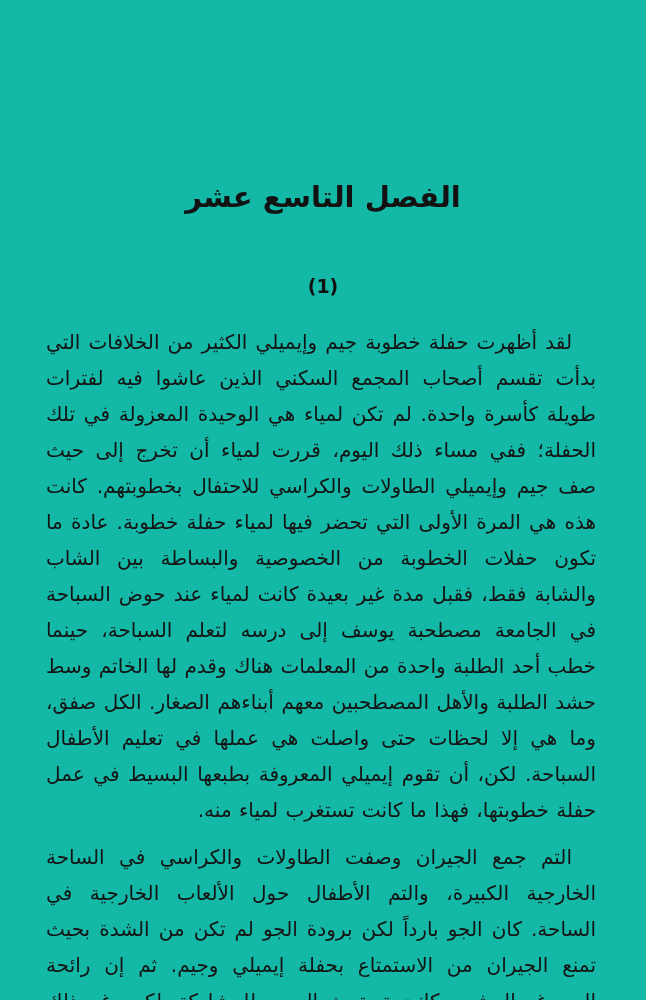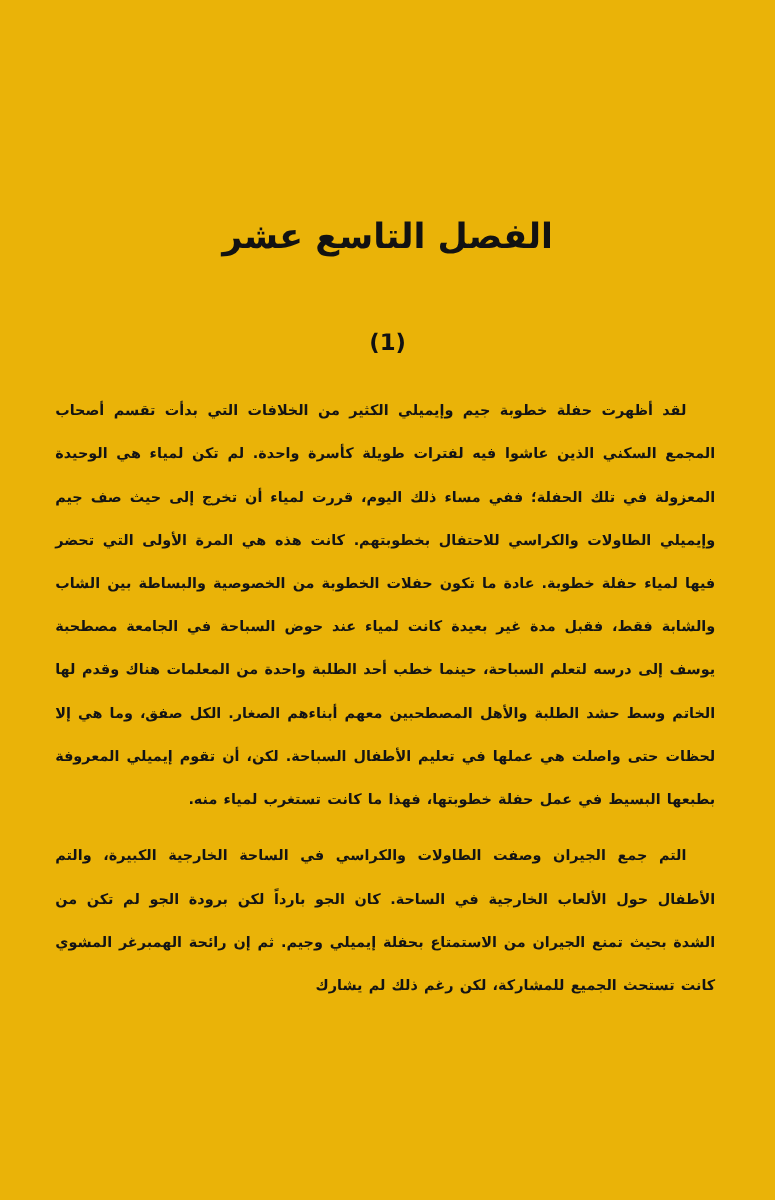--- a/index.html
+++ b/index.html
@@ -4,21 +4,21 @@
 <style>
   html, body {
     margin: 0;
     padding: 0;
     background: #ffffff;
   }
   .page {
     position: relative;
     width: 646px;
     height: 1000px;
-    background: #eab308;
+    background: #14b8a6;
     overflow: hidden;
     direction: rtl;
     font-family: "DejaVu Sans", sans-serif;
     color: #141414;
   }
   .chapter-title {
     margin: 0;
     padding-top: 176px;
     text-align: center;
     font-size: 29px;
@@ -37,23 +37,23 @@
     direction: ltr;
     color: #121212;
   }
   .body-text {
     padding: 26px 50px 0 46px;
   }
   .body-text p {
     margin: 0;
     direction: rtl;
     text-align: justify;
-    font-size: 12px;
+    font-size: 20px;
     line-height: 36px;
-    font-weight: bold;
+    font-weight: normal;
     text-indent: 24px;
     word-spacing: 1px;
     color: #141414;
   }
   .body-text p + p {
     margin-top: 11px;
   }
 </style>
 </head>
 <body>

